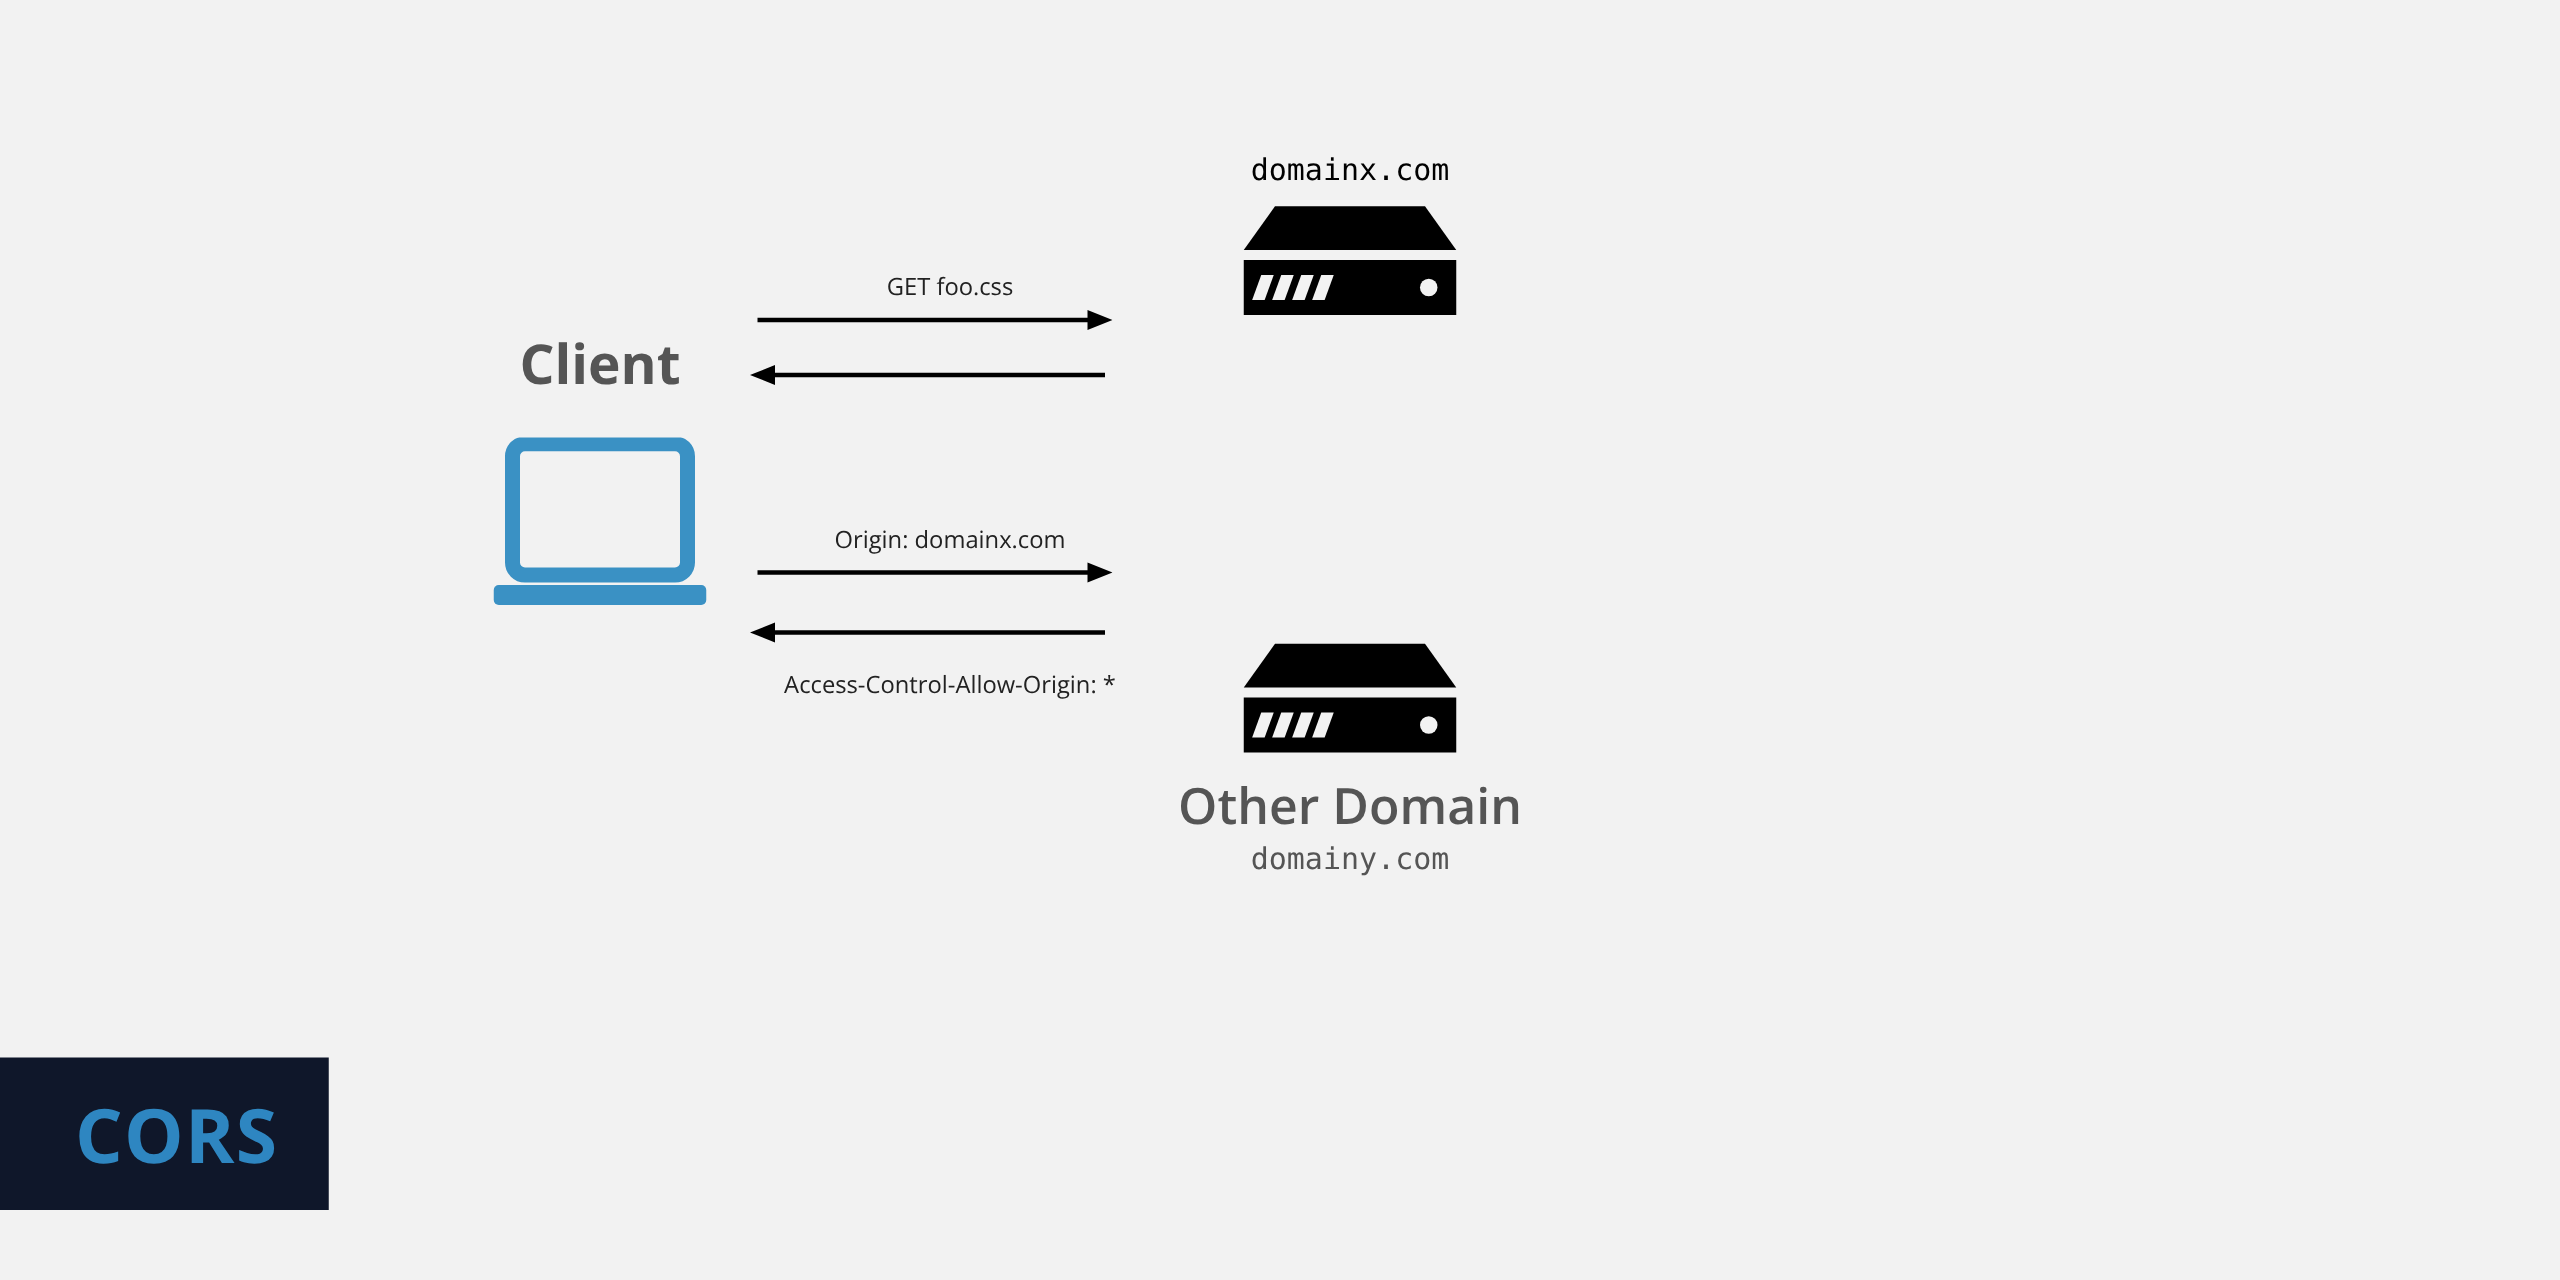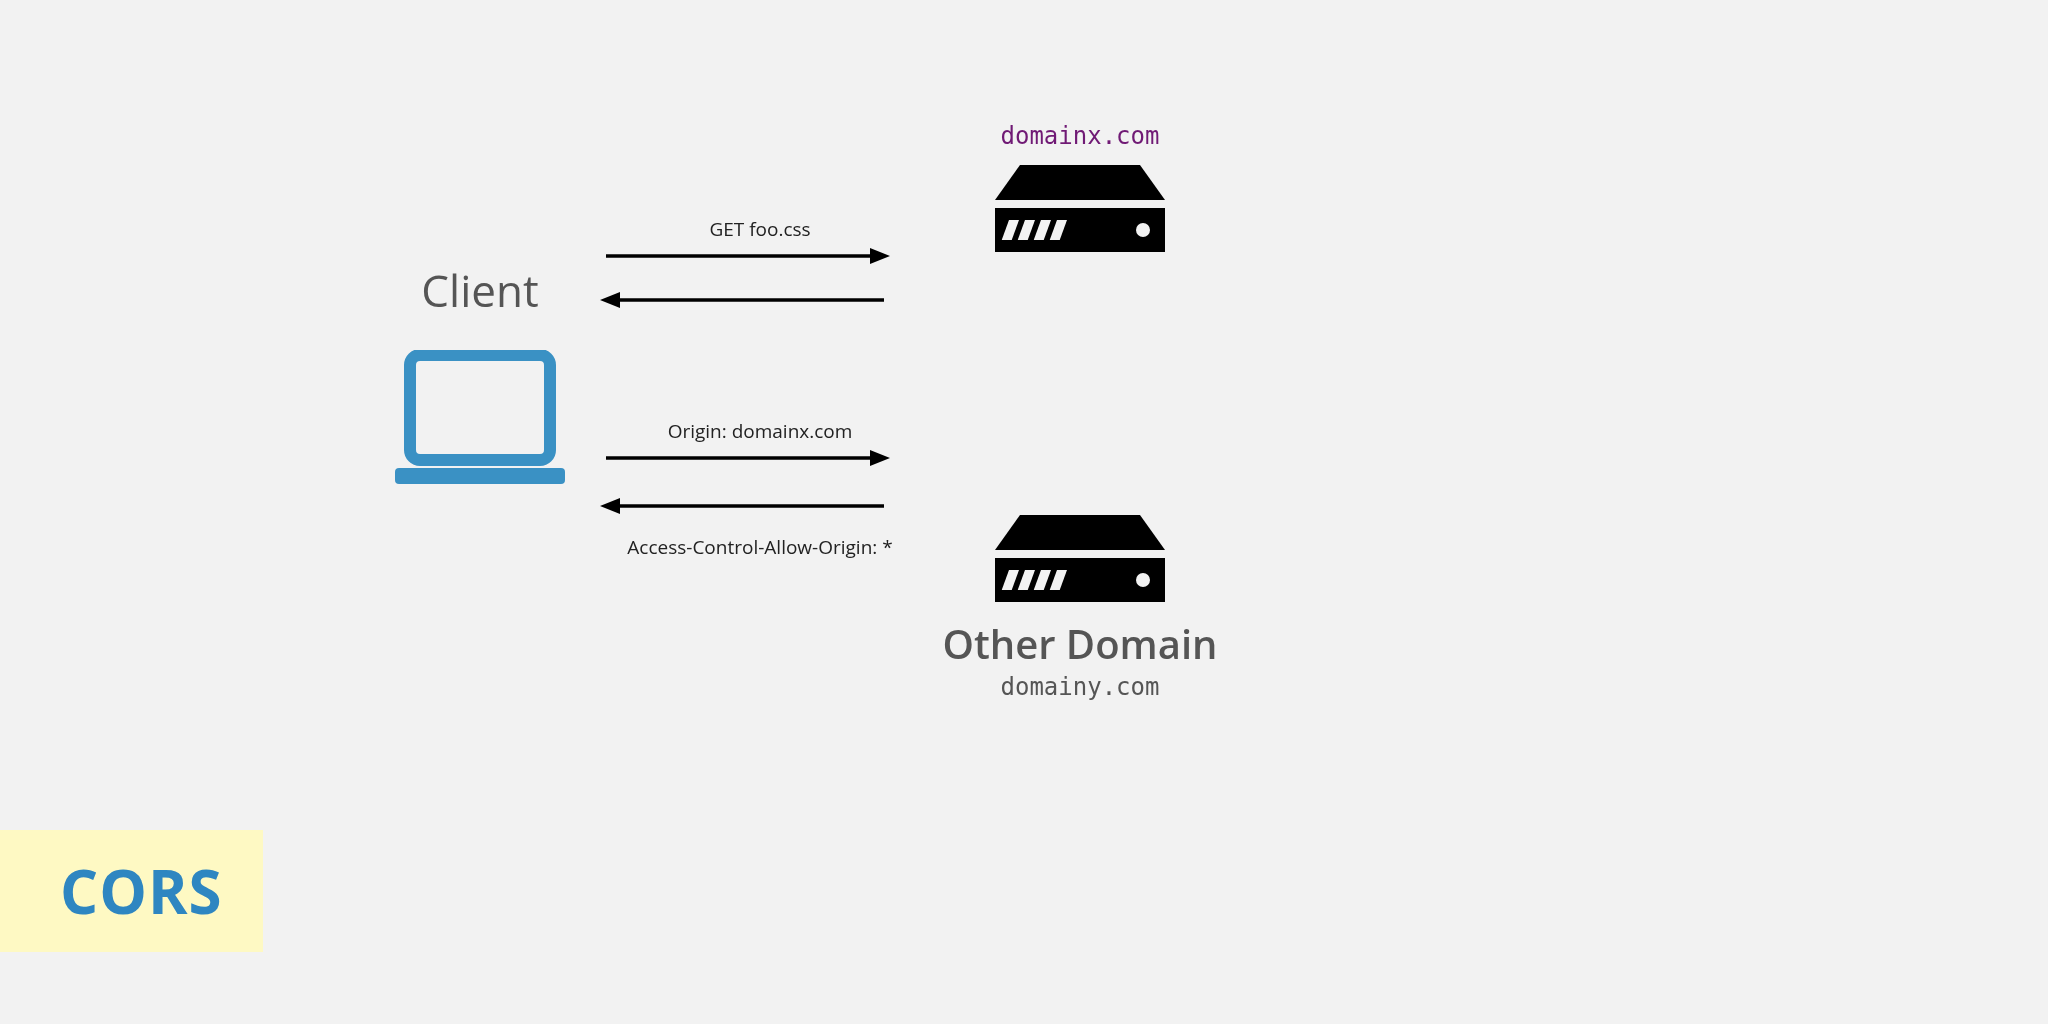--- a/index.html
+++ b/index.html
@@ -14,42 +14,42 @@
 
   .client-block {
     position: absolute;
     left: 350px;
     top: 260px;
     width: 260px;
     text-align: center;
   }
   .client-label {
     font-size: 44px;
-    font-weight: 400;
+    font-weight: 700;
     color: #555;
     margin-bottom: 30px;
   }
   .laptop-icon { display: block; margin: 0 auto; }
 
   .origin-block {
     position: absolute;
     left: 940px;
     top: 120px;
     width: 280px;
     text-align: center;
   }
   .origin-title {
     font-size: 44px;
     font-weight: 600;
     color: #555;
   }
   .origin-sub {
     font-family: "Menlo","Consolas",monospace;
     font-size: 24px;
-    color: #701a75;
+    color: #000000;
     margin-top: 2px;
     margin-bottom: 10px;
   }
 
   .other-block {
     position: absolute;
     left: 920px;
     top: 510px;
     width: 320px;
     text-align: center;
@@ -87,22 +87,22 @@
     line-height: 1.25;
   }
   .arrow-label.below {
     margin-top: 6px;
     margin-bottom: 0;
   }
 
   .footer-badge {
     position: absolute;
     left: 0;
-    bottom: 72px;
-    background: #fef9c3;
+    bottom: 56px;
+    background: #0f172a;
     padding: 20px 40px 20px 60px;
   }
   .footer-text {
     font-size: 60px;
     font-weight: 700;
     color: #2e86c1;
     letter-spacing: 1px;
   }
 </style>
 </head>

